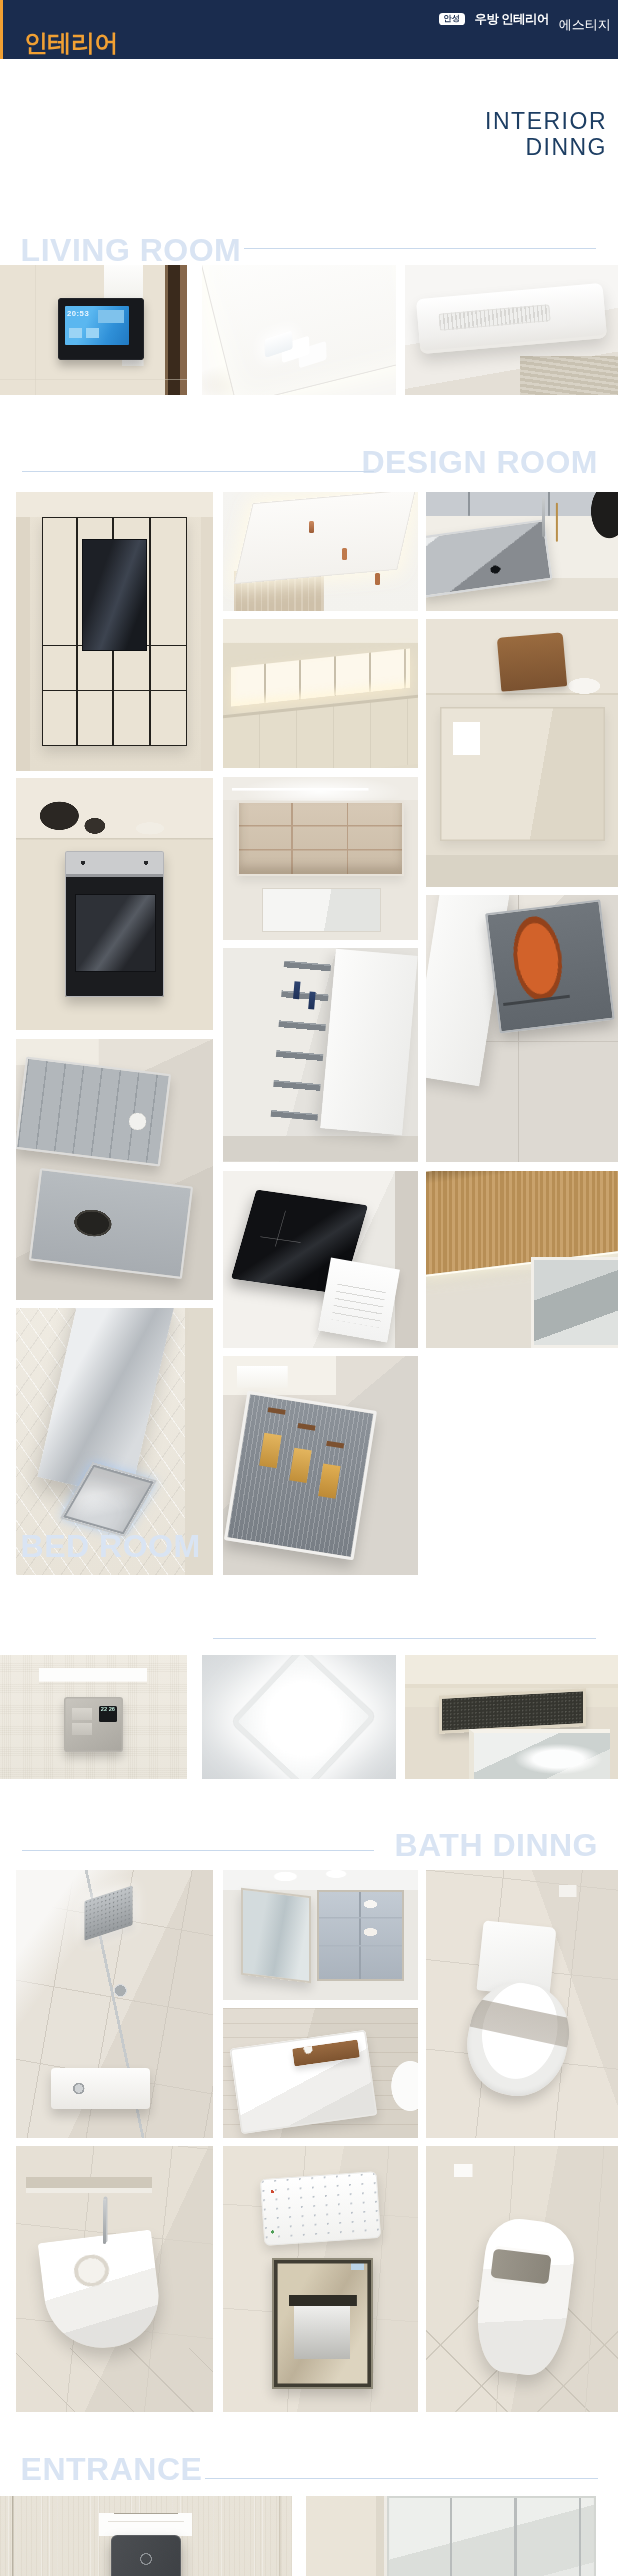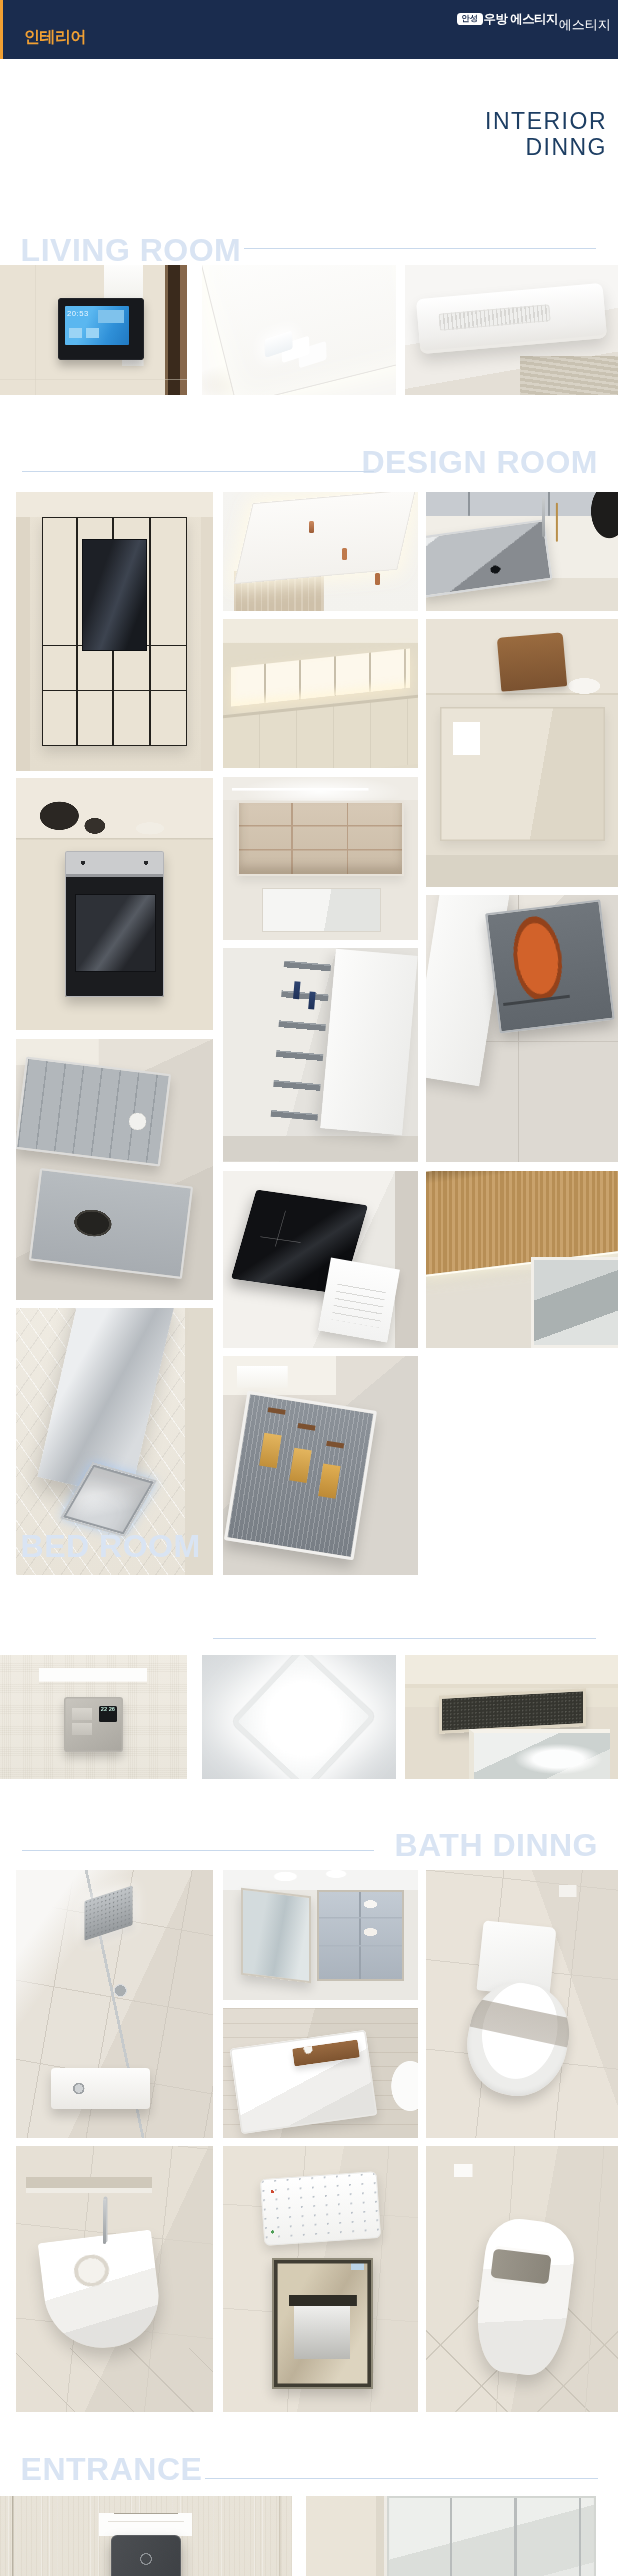--- a/index.html
+++ b/index.html
@@ -2,22 +2,22 @@
 <html style="font-size:8.2px"><head>
 <meta charset="utf-8">
 <title>Interior Design</title>
 <style>
   html,body{margin:0;padding:0;background:#ffffff;font-family:"Liberation Sans", sans-serif;}
   .page{position:relative;width:618px;height:2691px;margin:0 auto;background:#fff;overflow:hidden;}
 
   
   .topbar{position:absolute;left:0;top:0;width:618px;height:59px;background:#1a2c4e;}
   .topbar .accent{position:absolute;left:0;top:0;width:3.1px;height:59px;background:#f1a033;}
-  .brand{position:absolute;left:24px;top:27px;margin:0;font-size:16px;font-weight:bold;color:#f1a033;letter-spacing:-0.5px;}
-  .badge{position:absolute;right:7.2px;top:7.2px;display:flex;align-items:center;gap:1px;}
+  .brand{position:absolute;left:24px;top:27px;margin:0;font-size:24px;font-weight:bold;color:#f1a033;letter-spacing:-0.5px;}
+  .badge{position:absolute;right:7.2px;top:7.2px;display:flex;align-items:center;gap:10px;}
   .badge-tag{background:#ffffff;color:#1a2c4e;font-weight:bold;font-size:8.2px;padding:2.1px 4.6px;border-radius:3.6px;line-height:1;}
   .badge-name{font-size:12.4px;font-weight:800;color:#ffffff;letter-spacing:-0.5px;line-height:1;}
   .badge-suffix{font-size:13px;color:#ffffff;line-height:1;margin-top:11px;}
 
   
   .hero{position:absolute;right:11px;top:108px;text-align:right;color:#1d3e63;font-size:23px;line-height:26px;font-weight:400;letter-spacing:1.5px;}
 
   
   .sec-title{position:absolute;margin:0;font-size:32px;line-height:1;font-weight:bold;letter-spacing:0.5px;color:#d9e4f3;white-space:nowrap;}
   .sec-line{position:absolute;height:1px;background:#c9d9ec;}
@@ -42,21 +42,21 @@
     linear-gradient(#d9d2c3,#d9d2c3) 35px 0/0.5px 100% no-repeat,
     linear-gradient(#d9d2c3,#d9d2c3) 0 114px/100% 0.5px no-repeat,
     linear-gradient(90deg,#e9e2d4 0 88%,#7b6248 88% 90%,#3a2a1c 90% 96%,#86674b 96%);}
   .p-wallpad::before{content:"";position:absolute;left:58px;top:33px;width:86px;height:62px;background:#17191d;border-radius:4.1px;
     box-shadow:0 5.2px 9.3px rgba(0,0,0,.25), inset 0 0 0 1px #24262b;}
   .p-wallpad::after{content:"";position:absolute;left:65px;top:41px;width:64px;height:39px;border-radius:1px;background:
     linear-gradient(#9bd4f5,#9bd4f5) 4.1px 21.6px/13.4px 10.3px no-repeat,
     linear-gradient(#9bd4f5,#9bd4f5) 20.6px 21.6px/13.4px 10.3px no-repeat,
     linear-gradient(#7fc2ec,#7fc2ec) 33px 4.1px/26px 13.4px no-repeat,
     linear-gradient(115deg,#5ab7f0 0 35%,#2f90d8 70%,#2079c2);}
-  .wp-time{position:absolute;left:67px;top:44px;z-index:2;color:#eaf6ff;font-size:7.7px;font-weight:normal;letter-spacing:0.5px;}
+  .wp-time{position:absolute;left:67px;top:44px;z-index:2;color:#eaf6ff;font-size:7.7px;font-weight:bold;letter-spacing:0.5px;}
 
   .p-ceiling-tri{left:202px;top:265px;width:194px;height:130px;background:
     radial-gradient(72px 31px at 20% 92%, rgba(232,227,216,.9), transparent 70%),
     conic-gradient(from 210deg at 75% 12%, #fcfbfa 0 100deg, #efedea 100deg 200deg, #f7f6f4 200deg);}
   .p-ceiling-tri::before{content:"";position:absolute;left:6%;top:-30%;width:100%;height:120%;transform:rotate(-14deg);
     background:linear-gradient(#fefefd,#f6f5f2);border:1.5px solid #e6e4e0;
     box-shadow:0 0 24px 7.2px rgba(255,255,248,.95), inset 0 0 31px rgba(255,255,250,.8);}
   .p-ceiling-tri::after{content:"";position:absolute;left:32%;top:54%;width:29px;height:17.5px;border-radius:3.1px;transform:rotate(-18deg) skewX(-16deg);
     background:linear-gradient(#ffffff,#eef2f5);
     box-shadow:17.5px 10.3px 0 #ffffff, 35px 20.6px 0 #fdfdfd, 0 0 13.4px 4.1px rgba(255,255,255,.9);}
@@ -439,21 +439,21 @@
 </head>
 <body>
 
 <div class="page">
 
   <header class="topbar">
     <div class="accent"></div>
     <h1 class="brand">인테리어</h1>
     <div class="badge">
       <span class="badge-tag">안성</span>
-      <span class="badge-name">우방 에스티지</span>
+      <span class="badge-name">우방 인테리어</span>
       <span class="badge-suffix">에스티지</span>
     </div>
   </header>
 
   <div class="hero">
     <div>INTERIOR</div>
     <div>DINNG</div>
   </div>
 
   <h2 class="sec-title" id="t-living">LIVING ROOM</h2>

